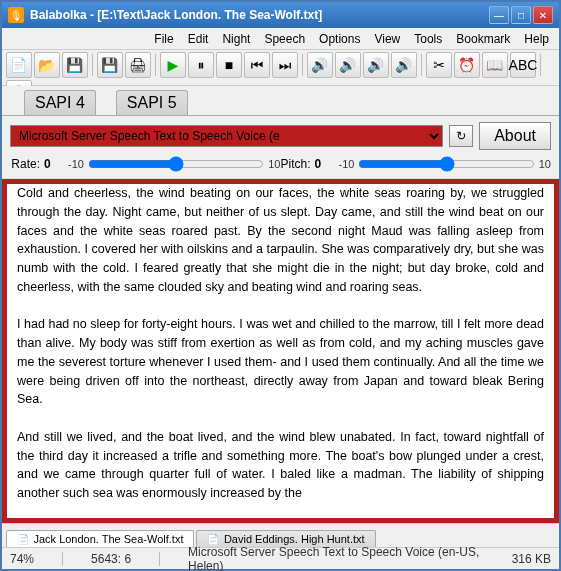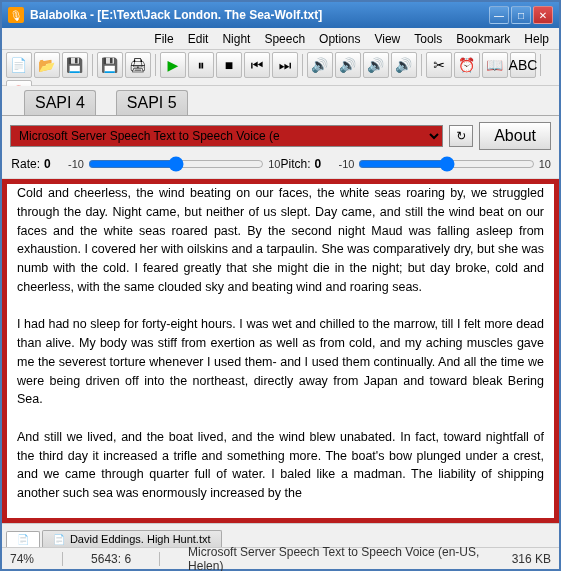--- a/index.html
+++ b/index.html
@@ -413,20 +413,21 @@
     </div>
   </div>
 
   <div class="content-area">
     <p id="content-para"><span>Cold and cheerless, the wind beating on our faces, the white seas roaring by, we struggled through the day. Night came, but neither of us slept. Day came, and still the wind beat on our faces and the white seas roared past. By the second night Maud was falling asleep from exhaustion. I covered her with oilskins and a tarpaulin. She was comparatively dry, but she was numb with the cold. I feared greatly that she might die in the night; but day broke, cold and cheerless, with the same clouded sky and beating wind and roaring seas.</span><br><br><span>  I had had no sleep for forty-eight hours. I was wet and chilled to the marrow, till I felt more dead than alive. My body was stiff from exertion as well as from cold, and my aching muscles gave me the severest torture whenever I used them- and I used them continually. And all the time we were being driven off into the northeast, directly away from Japan and toward bleak Bering Sea.</span><br><br><span>  And still we lived, and the boat lived, and the wind blew unabated. In fact, toward nightfall of the third day it increased a trifle and something more. The boat's bow plunged under a crest, and we came through quarter full of water. I baled like a madman. The liability of shipping another such sea was enormously increased by the</span></p>
   </div>
 
   <div class="bottom-tabs">
     <div class="bottom-tab active">
       <span class="bottom-tab-icon">📄</span>
+      <span>Jack London. The Sea-Wolf.txt</span>
     </div>
     <div class="bottom-tab">
       <span class="bottom-tab-icon">📄</span>
       <span>David Eddings. High Hunt.txt</span>
     </div>
   </div>
 
   <div class="status-bar">
     <span class="status-item">74%</span>
     <div class="status-separator"></div>

